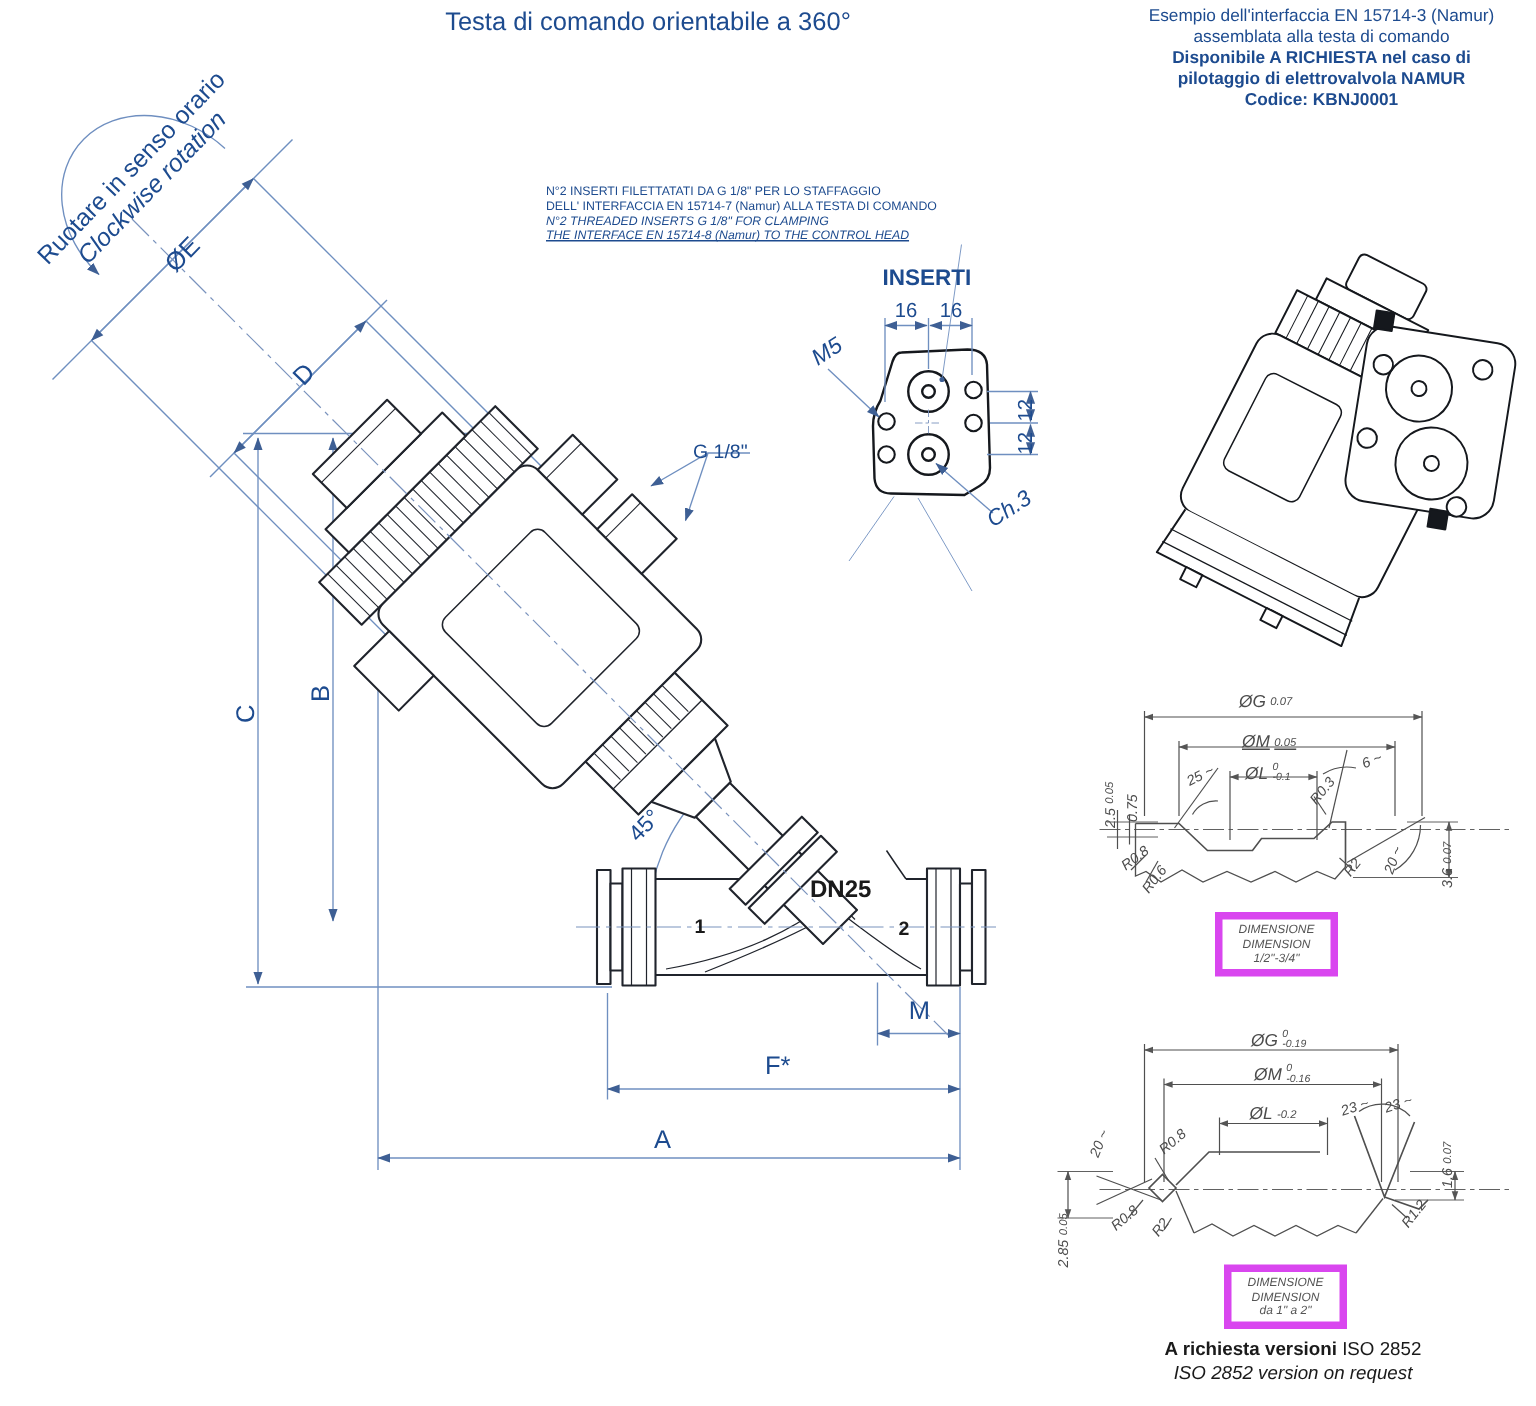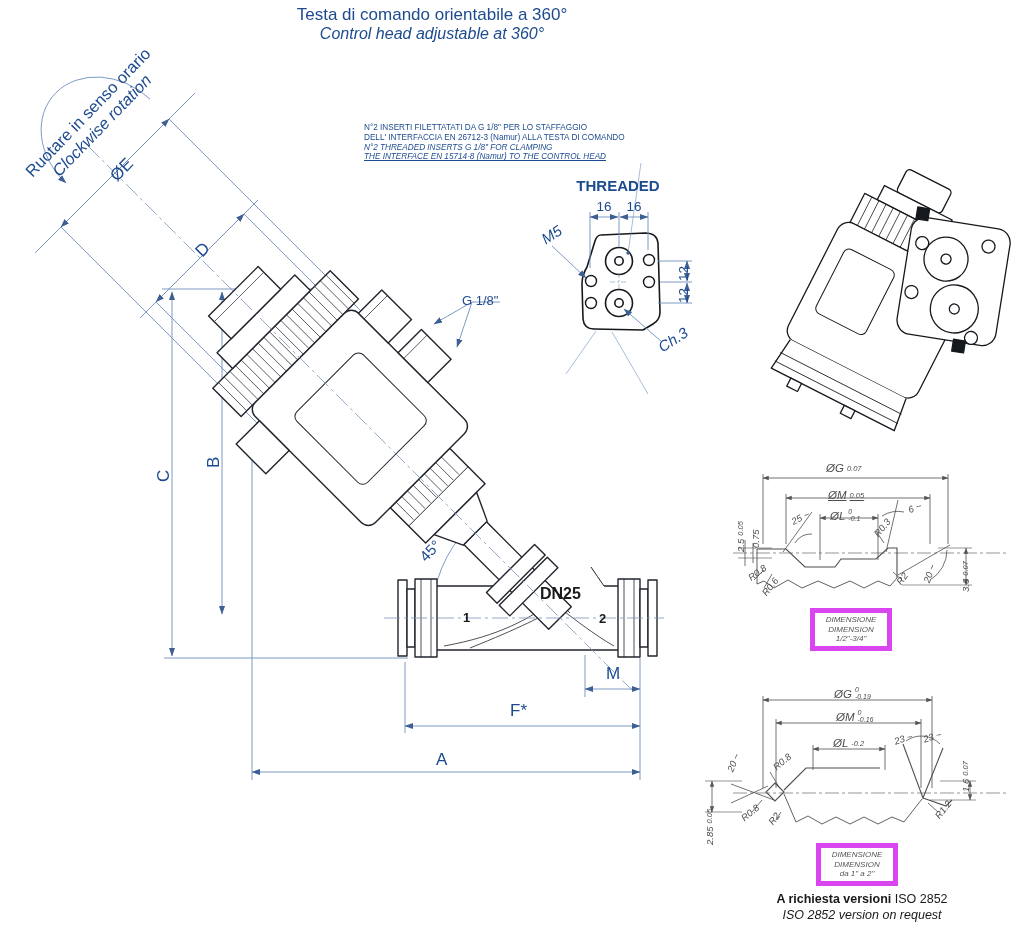--- a/index.html
+++ b/index.html
@@ -281,37 +281,43 @@
     <line x1="940" y1="781" x2="976" y2="781" stroke-width="0.6"></line>
     <line x1="930" y1="800" x2="976" y2="800" stroke-width="0.6"></line>
     <line x1="970" y1="781" x2="970" y2="800" marker-start="url(#mg)" marker-end="url(#mg)"></line>
     <line x1="705" y1="781" x2="742" y2="781" stroke-width="0.6"></line>
     <line x1="705" y1="812" x2="742" y2="812" stroke-width="0.6"></line>
     <line x1="712" y1="781" x2="712" y2="812" marker-start="url(#mg)" marker-end="url(#mg)"></line>
   </g>
 </svg>
 
 <div class="lbl ctr" style="left:232px;top:5px;width:400px;font-size:17px;">Testa di comando orientabile a 360°</div>
-<div class="lbl ctr it" style="left:232px;top:25px;width:400px;font-size:16px;">Control head adjustable at 360°</div>
-
+
+<div class="lbl ctr" style="left:748px;top:4px;width:266px;font-size:11.5px;line-height:14px;">
+  <div>Esempio dell'interfaccia EN 15714-3 (Namur)</div>
+  <div>assemblata alla testa di comando</div>
+  <div class="b">Disponibile A RICHIESTA nel caso di</div>
+  <div class="b">pilotaggio di elettrovalvola NAMUR</div>
+  <div class="b">Codice: KBNJ0001</div>
+</div>
 
 
 <div class="lbl ctr" style="left:-25px;top:100px;width:240px;font-size:16.5px;line-height:19px;transform:rotate(-46deg);">
   <div>Ruotare in senso orario</div>
   <div class="it">Clockwise rotation</div>
 </div>
 
 <div class="lbl note" style="left:364px;top:123px;">
   <div>N°2 INSERTI FILETTATATI DA G 1/8"  PER LO STAFFAGGIO</div>
-  <div>DELL' INTERFACCIA EN 26712-3 (Namur)  ALLA TESTA DI COMANDO</div>
+  <div>DELL' INTERFACCIA EN 15714-7 (Namur)  ALLA TESTA DI COMANDO</div>
   <div class="it">N°2 THREADED INSERTS G 1/8" FOR CLAMPING</div>
   <div class="it u">THE INTERFACE EN 15714-8 (Namur) TO THE CONTROL HEAD</div>
 </div>
 
-<div class="lbl b ctr" style="left:566px;top:177px;width:104px;font-size:15px;">THREADED</div>
+<div class="lbl b ctr" style="left:566px;top:177px;width:104px;font-size:15px;">INSERTI</div>
 <span class="lbl ctr" style="left:592px;top:199px;width:24px;font-size:13.5px;">16</span>
 <span class="lbl ctr" style="left:622px;top:199px;width:24px;font-size:13.5px;">16</span>
 <span class="lbl r90" style="left:676px;top:281px;font-size:13.5px;">12</span>
 <span class="lbl r90" style="left:676px;top:303px;font-size:13.5px;">12</span>
 <span class="lbl it" style="left:541px;top:226px;font-size:15px;transform:rotate(-33deg);">M5</span>
 <span class="lbl it" style="left:657px;top:331px;font-size:15px;transform:rotate(-33deg);">Ch.3</span>
 
 
 <span class="lbl" style="left:462px;top:293px;font-size:13px;">G 1/8"</span>
 <span class="lbl ctr" style="left:100px;top:160px;width:44px;font-size:17px;transform:rotate(-46deg);">ØE</span>

